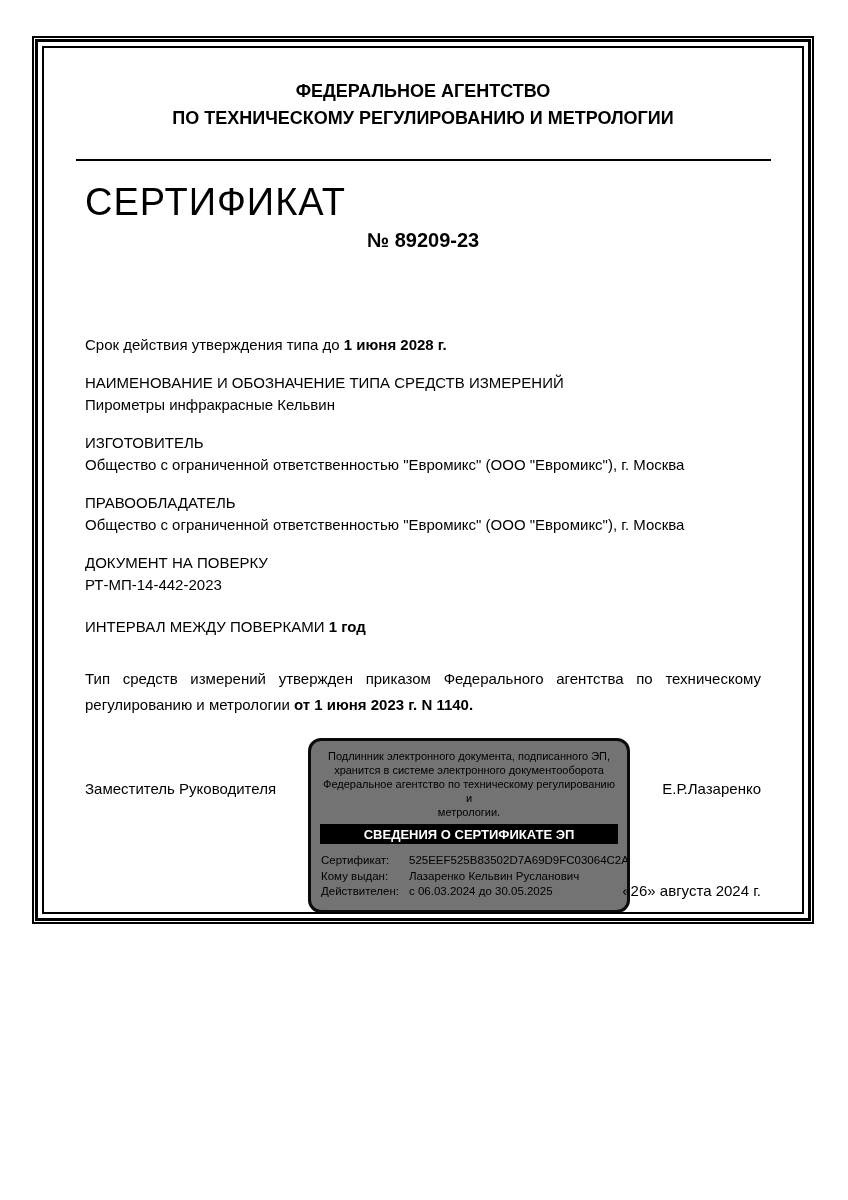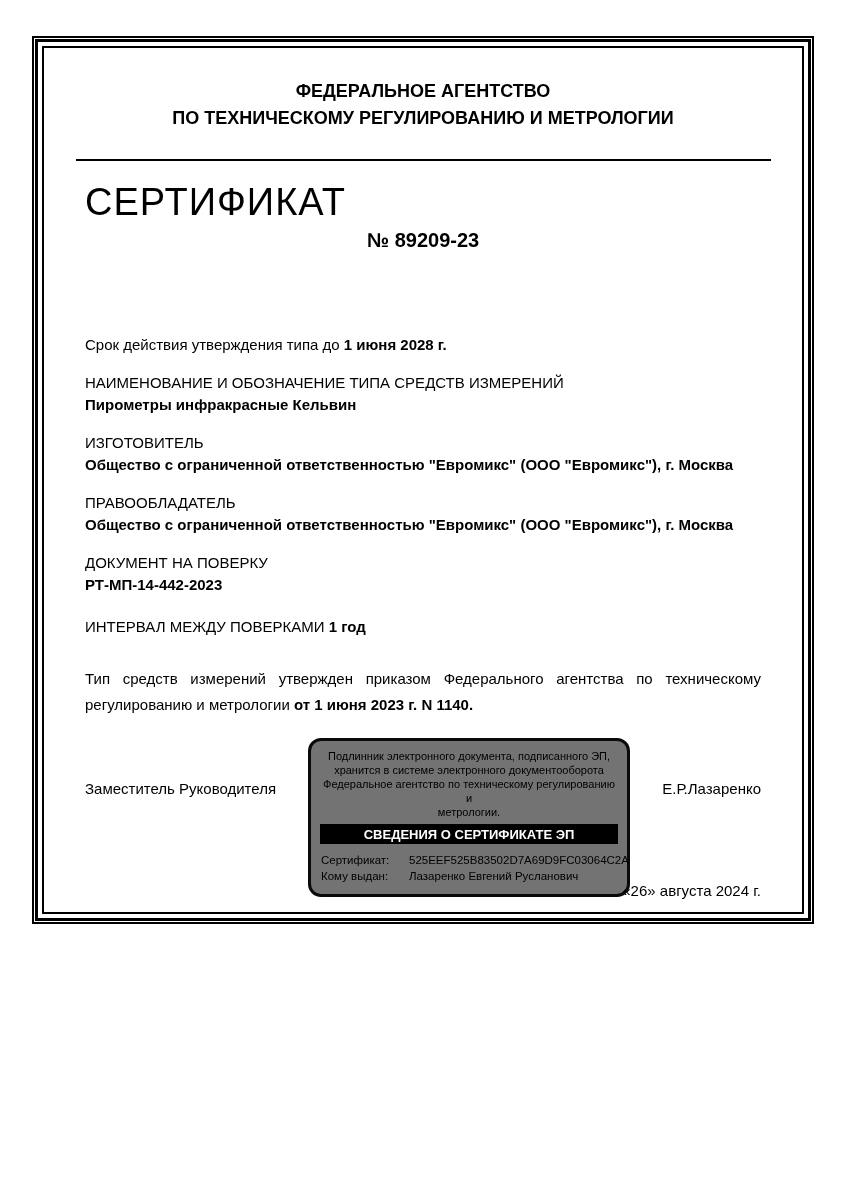--- a/index.html
+++ b/index.html
@@ -22,21 +22,21 @@
 
   .doc-title { font-size:38px; font-weight:normal; letter-spacing:1px; margin-top:20px; }
   .doc-subtitle { text-align:center; font-size:20px; margin-top:9px; }
   .doc-number { text-align:center; font-size:20px; font-weight:bold; margin-top:5px; }
 
   .validity { margin-top:82px; font-size:15px; line-height:22px; }
   .bold { font-weight:bold; }
 
   .field { margin-top:16px; font-size:15px; line-height:22px; }
   .field-label { display:block; }
-  .field-value { display:block; font-weight:bold; }
+  .field-value { display:block; font-weight:normal; }
 
   .interval { margin-top:20px; font-size:15px; line-height:22px; }
 
   .approval { margin-top:28px; font-size:15px; line-height:26px; text-align:justify; }
 
   .sig-section { position:relative; height:180px; margin-top:14px; font-size:15px; }
   .sig-position { position:absolute; left:0; top:48px; }
   .sig-name { position:absolute; right:0; top:48px;text-align:right; }
   .sig-date { position:absolute; right:0; top:150px; }
 
@@ -106,21 +106,25 @@
             <div class="stamp-line">хранится в системе электронного документооборота</div>
             <div class="stamp-line">Федеральное агентство по техническому регулированию и</div>
             <div class="stamp-line">метрологии.</div>
             <div class="stamp-bar">СВЕДЕНИЯ О СЕРТИФИКАТЕ ЭП</div>
             <div class="stamp-row">
               <span class="stamp-row-label">Сертификат:</span>
               <span>525EEF525B83502D7A69D9FC03064C2A</span>
             </div>
             <div class="stamp-row">
               <span class="stamp-row-label">Кому выдан:</span>
-              <span>Лазаренко Евгений Русланович</span>
+              <span>Лазаренко Кельвин Русланович</span>
+            </div>
+            <div class="stamp-row">
+              <span class="stamp-row-label">Действителен:</span>
+              <span>с 06.03.2024 до 30.05.2025</span>
             </div>
           </div>
 
           <div class="sig-name">Е.Р.Лазаренко</div>
           <div class="sig-date">«26» августа 2024 г.</div>
         </div>
 
       </div>
     </div>
   </div>

